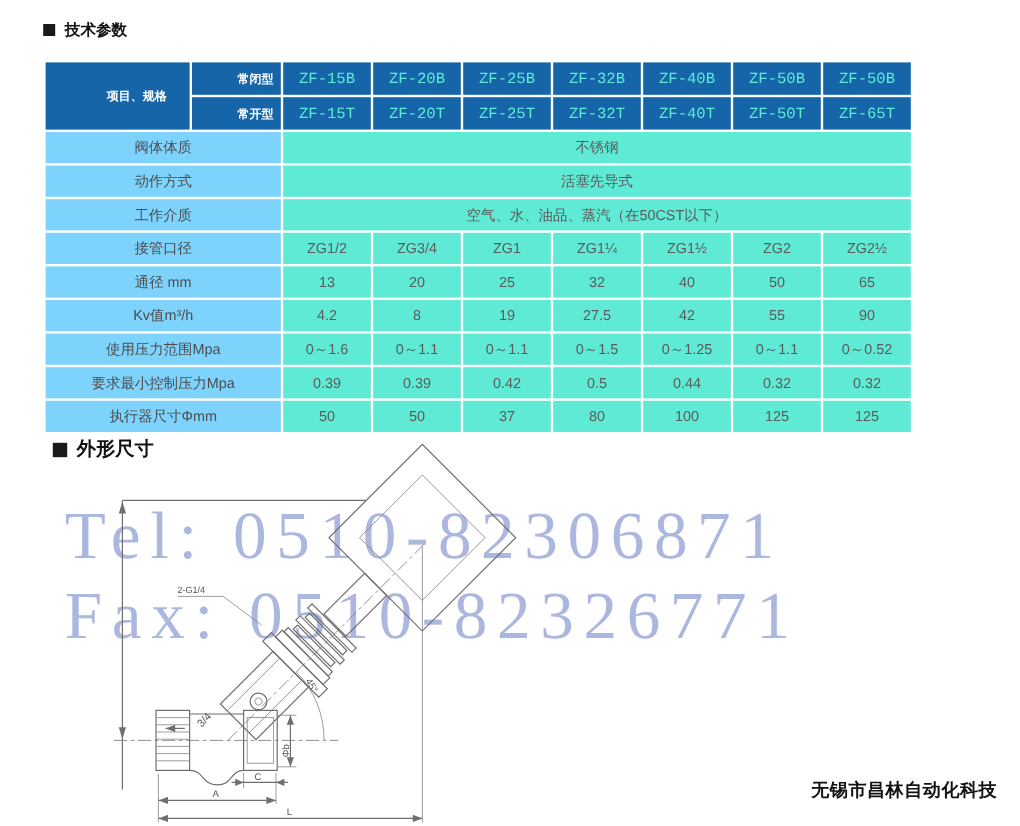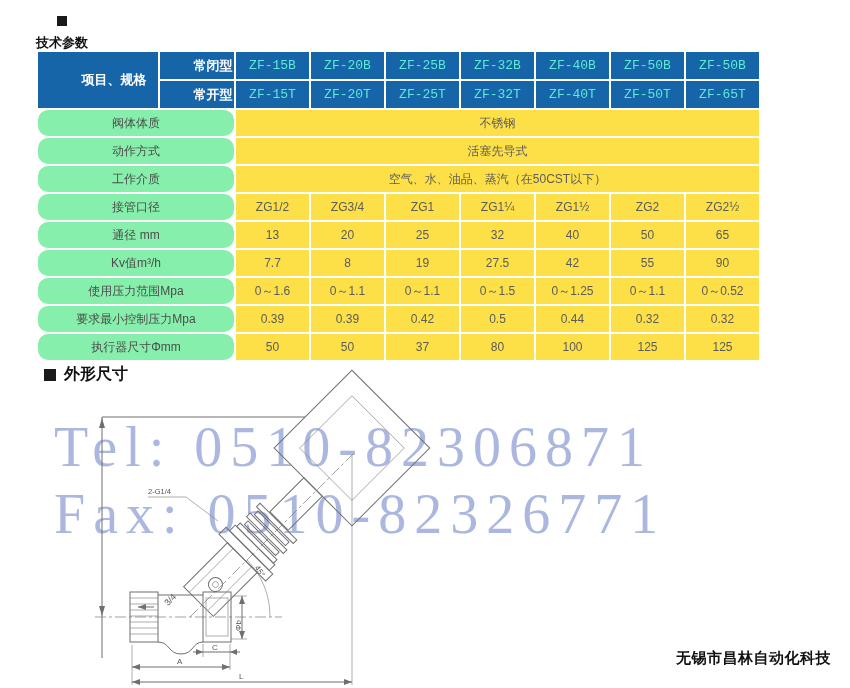--- a/index.html
+++ b/index.html
@@ -3,45 +3,45 @@
 <meta charset="utf-8">
 <style>
   html,body{margin:0;padding:0;}
   body{
     width:850px;height:688px;position:relative;background:#ffffff;
     font-family:"Liberation Sans", sans-serif;overflow:hidden;
   }
   
   .sec-title{position:absolute;display:flex;align-items:center;gap:8px;color:#111;}
   .sec-sq{background:#1a1a1a;display:inline-block;}
-  #sec1{left:36px;top:16px;font-size:13px;font-weight:bold;flex-direction:column;}
+  #sec1{left:36px;top:16px;font-size:13px;font-weight:bold;}
   #sec1 .sec-sq{width:10px;height:10px;}
   #sec2{left:44px;top:364px;font-size:16px;font-weight:bold;}
   #sec2 .sec-sq{width:12px;height:12px;}
 
   
   #spec-table{
     position:absolute;left:36px;top:50px;
     border-collapse:separate;border-spacing:2px;table-layout:fixed;
   }
   #spec-table td{
     text-align:center;vertical-align:middle;overflow:hidden;white-space:nowrap;
   }
   td.hdr{
-    background:#1565a8;color:#ffffff;font-weight:bold;font-size:13px;height:25px;padding-left:33px;
+    background:#1565a8;color:#ffffff;font-weight:bold;font-size:10px;height:25px;padding-left:33px;
   }
   td.model{
     background:#1565a8;color:#5eead4;font-weight:normal;font-size:13px;
     font-family:"Liberation Mono", monospace;height:25px;
   }
   td.cell{
-    background:#fde047;color:#5c5c5c;font-size:12px;height:24px;margin-left:42px;
+    background:#5eead4;color:#5c5c5c;font-size:12px;height:24px;margin-left:42px;
   }
   td.rowlabel{
-    background:#86efac;color:#4d4d4d;font-size:12px;height:24px;border-radius:10px;
+    background:#7dd3fc;color:#4d4d4d;font-size:12px;height:24px;
   }
 
   
   .watermark{
     position:absolute;left:54px;width:760px;
     font-family:"Liberation Serif", serif;
     font-size:56px;color:#a8b4de;letter-spacing:8px;white-space:nowrap;
     opacity:0.95;
   }
   #wm-tel{top:415px;}
@@ -130,21 +130,21 @@
     <td class="cell">13</td>
     <td class="cell">20</td>
     <td class="cell">25</td>
     <td class="cell">32</td>
     <td class="cell">40</td>
     <td class="cell">50</td>
     <td class="cell">65</td>
   </tr>
   <tr>
     <td class="rowlabel" colspan="2">Kv值m³/h</td>
-    <td class="cell">7.7</td>
+    <td class="cell">4.2</td>
     <td class="cell">8</td>
     <td class="cell">19</td>
     <td class="cell">27.5</td>
     <td class="cell">42</td>
     <td class="cell">55</td>
     <td class="cell">90</td>
   </tr>
   <tr>
     <td class="rowlabel" colspan="2">使用压力范围Mpa</td>
     <td class="cell">0～1.6</td>

